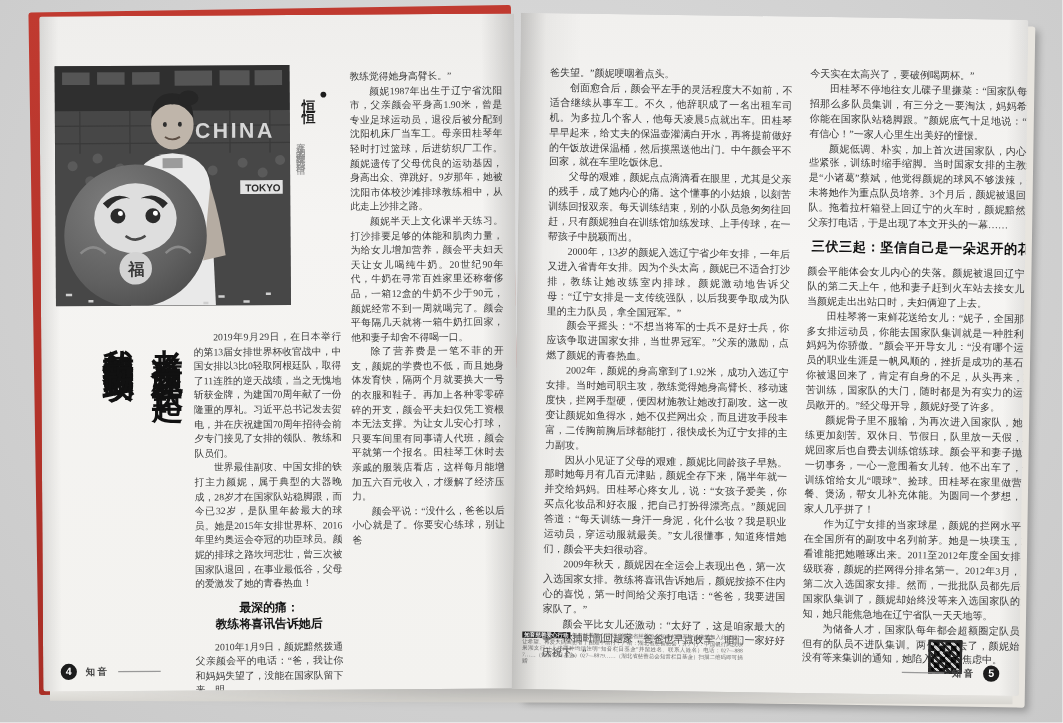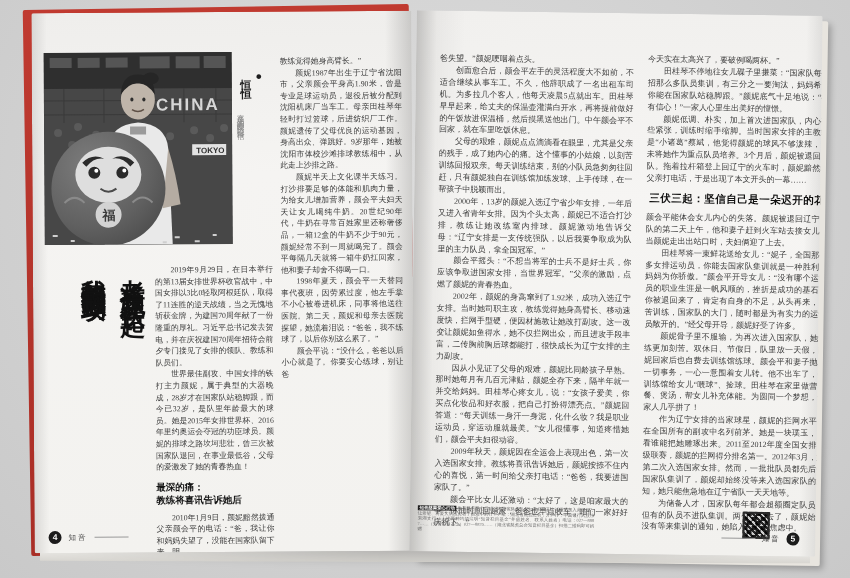--- a/index.html
+++ b/index.html
@@ -81,31 +81,31 @@
   .big-title .t-line { font-size:25px; letter-spacing:5px; line-height:1.0; margin-left:14px; }
   .big-title .t-line2 { font-size:25px; letter-spacing:2px; }
 
   .col { text-align:justify; overflow:hidden; }
   .col p { text-indent:2em; word-break:break-all; }
   .col.cont p:first-child { text-indent:0; }
   .lp-col { font-size:7.8px; line-height:11.6px; color:#3a3a3a; }
   .lp-col1 { position:absolute; left:122px; top:252px; width:118px; height:288px; }
   .lp-col2 { position:absolute; left:248px; top:44px; width:122px; height:498px; }
 
-  .subhead-small { text-align:left; font-weight:bold; color:#151515; font-size:9.5px; line-height:13px; margin:7px 0 6px; font-family:"Liberation Sans","DejaVu Sans",sans-serif; }
+  .subhead-small { text-align:center; font-weight:bold; color:#151515; font-size:9.5px; line-height:13px; margin:7px 0 6px; font-family:"Liberation Sans","DejaVu Sans",sans-serif; }
   .subhead-small div { text-indent:0; }
 
   .footer-l { position:absolute; left:14px; bottom:9px; display:flex; align-items:center; gap:7px; }
   .footer-r { position:absolute; right:16px; bottom:11px; display:flex; align-items:center; gap:6px; }
   .pagenum {
     width:13px; height:13px; border-radius:50%; background:#1c1c1c; color:#fff;
     font-size:8.5px; line-height:13px; text-align:center; font-weight:bold;
     font-family:"Liberation Sans",sans-serif;
   }
-  .brand { font-size:7.5px; letter-spacing:2px; color:#444; }
+  .brand { font-size:7.5px; letter-spacing:2px; color:#444;font-weight:bold; }
   .foot-rule { width:34px; height:1px; background:#999; }
 
   
   .rp-col { font-size:8px; line-height:11.9px; color:#3a3a3a; }
   .rp-col1 { position:absolute; left:24px; top:42px; width:194px; height:474px; }
   .rp-col2 { position:absolute; left:232px; top:40px; width:182px; height:476px; }
   .subhead-big {
     text-align:center; font-weight:bold; color:#101010; font-size:10.5px;
     margin:8px 0 7px; letter-spacing:0.5px; text-indent:0;
     font-family:"Liberation Sans","DejaVu Sans",sans-serif;
@@ -247,21 +247,21 @@
       <div>
           <p>2010年1月9日，颜妮黯然拨通父亲颜会平的电话：“爸，我让你和妈妈失望了，没能在国家队留下来，明</p>
         </div>
     </div>
 
     <div class="col cont lp-col lp-col2">
       <div class="cont col">
           <p>教练觉得她身高臂长。”</p>
           <p>颜妮1987年出生于辽宁省沈阳市，父亲颜会平身高1.90米，曾是专业足球运动员，退役后被分配到沈阳机床厂当车工。母亲田桂琴年轻时打过篮球，后进纺织厂工作。颜妮遗传了父母优良的运动基因，身高出众、弹跳好。9岁那年，她被沈阳市体校沙滩排球教练相中，从此走上沙排之路。</p>
           <p>颜妮半天上文化课半天练习。打沙排要足够的体能和肌肉力量，为给女儿增加营养，颜会平夫妇天天让女儿喝纯牛奶。20世纪90年代，牛奶在寻常百姓家里还称奢侈品，一箱12盒的牛奶不少于90元，颜妮经常不到一周就喝完了。颜会平每隔几天就将一箱牛奶扛回家，他和妻子却舍不得喝一口。</p>
-          <p>1998年夏天，颜会平一天替同事代夜班，因劳累过度，他左手掌不小心被卷进机床，同事将他送往医院。第二天，颜妮和母亲去医院探望，她流着泪说：“爸爸，我不练球了，以后你别这么累了。”</p>
+          <p>除了营养费是一笔不菲的开支，颜妮的学费也不低，而且她身体发育快，隔两个月就要换大一号的衣服和鞋子。再加上各种零零碎碎的开支，颜会平夫妇仅凭工资根本无法支撑。为让女儿安心打球，只要车间里有同事请人代班，颜会平就第一个报名。田桂琴工休时去亲戚的服装店看店，这样每月能增加五六百元收入，才缓解了经济压力。</p>
           <p>颜会平说：“没什么，爸爸以后小心就是了。你要安心练球，别让爸</p>
         </div>
     </div>
 
     <div class="footer-l">
       <span class="pagenum">4</span>
       <span class="brand">知音</span>
       <span class="foot-rule"></span>
     </div>
   </div>

